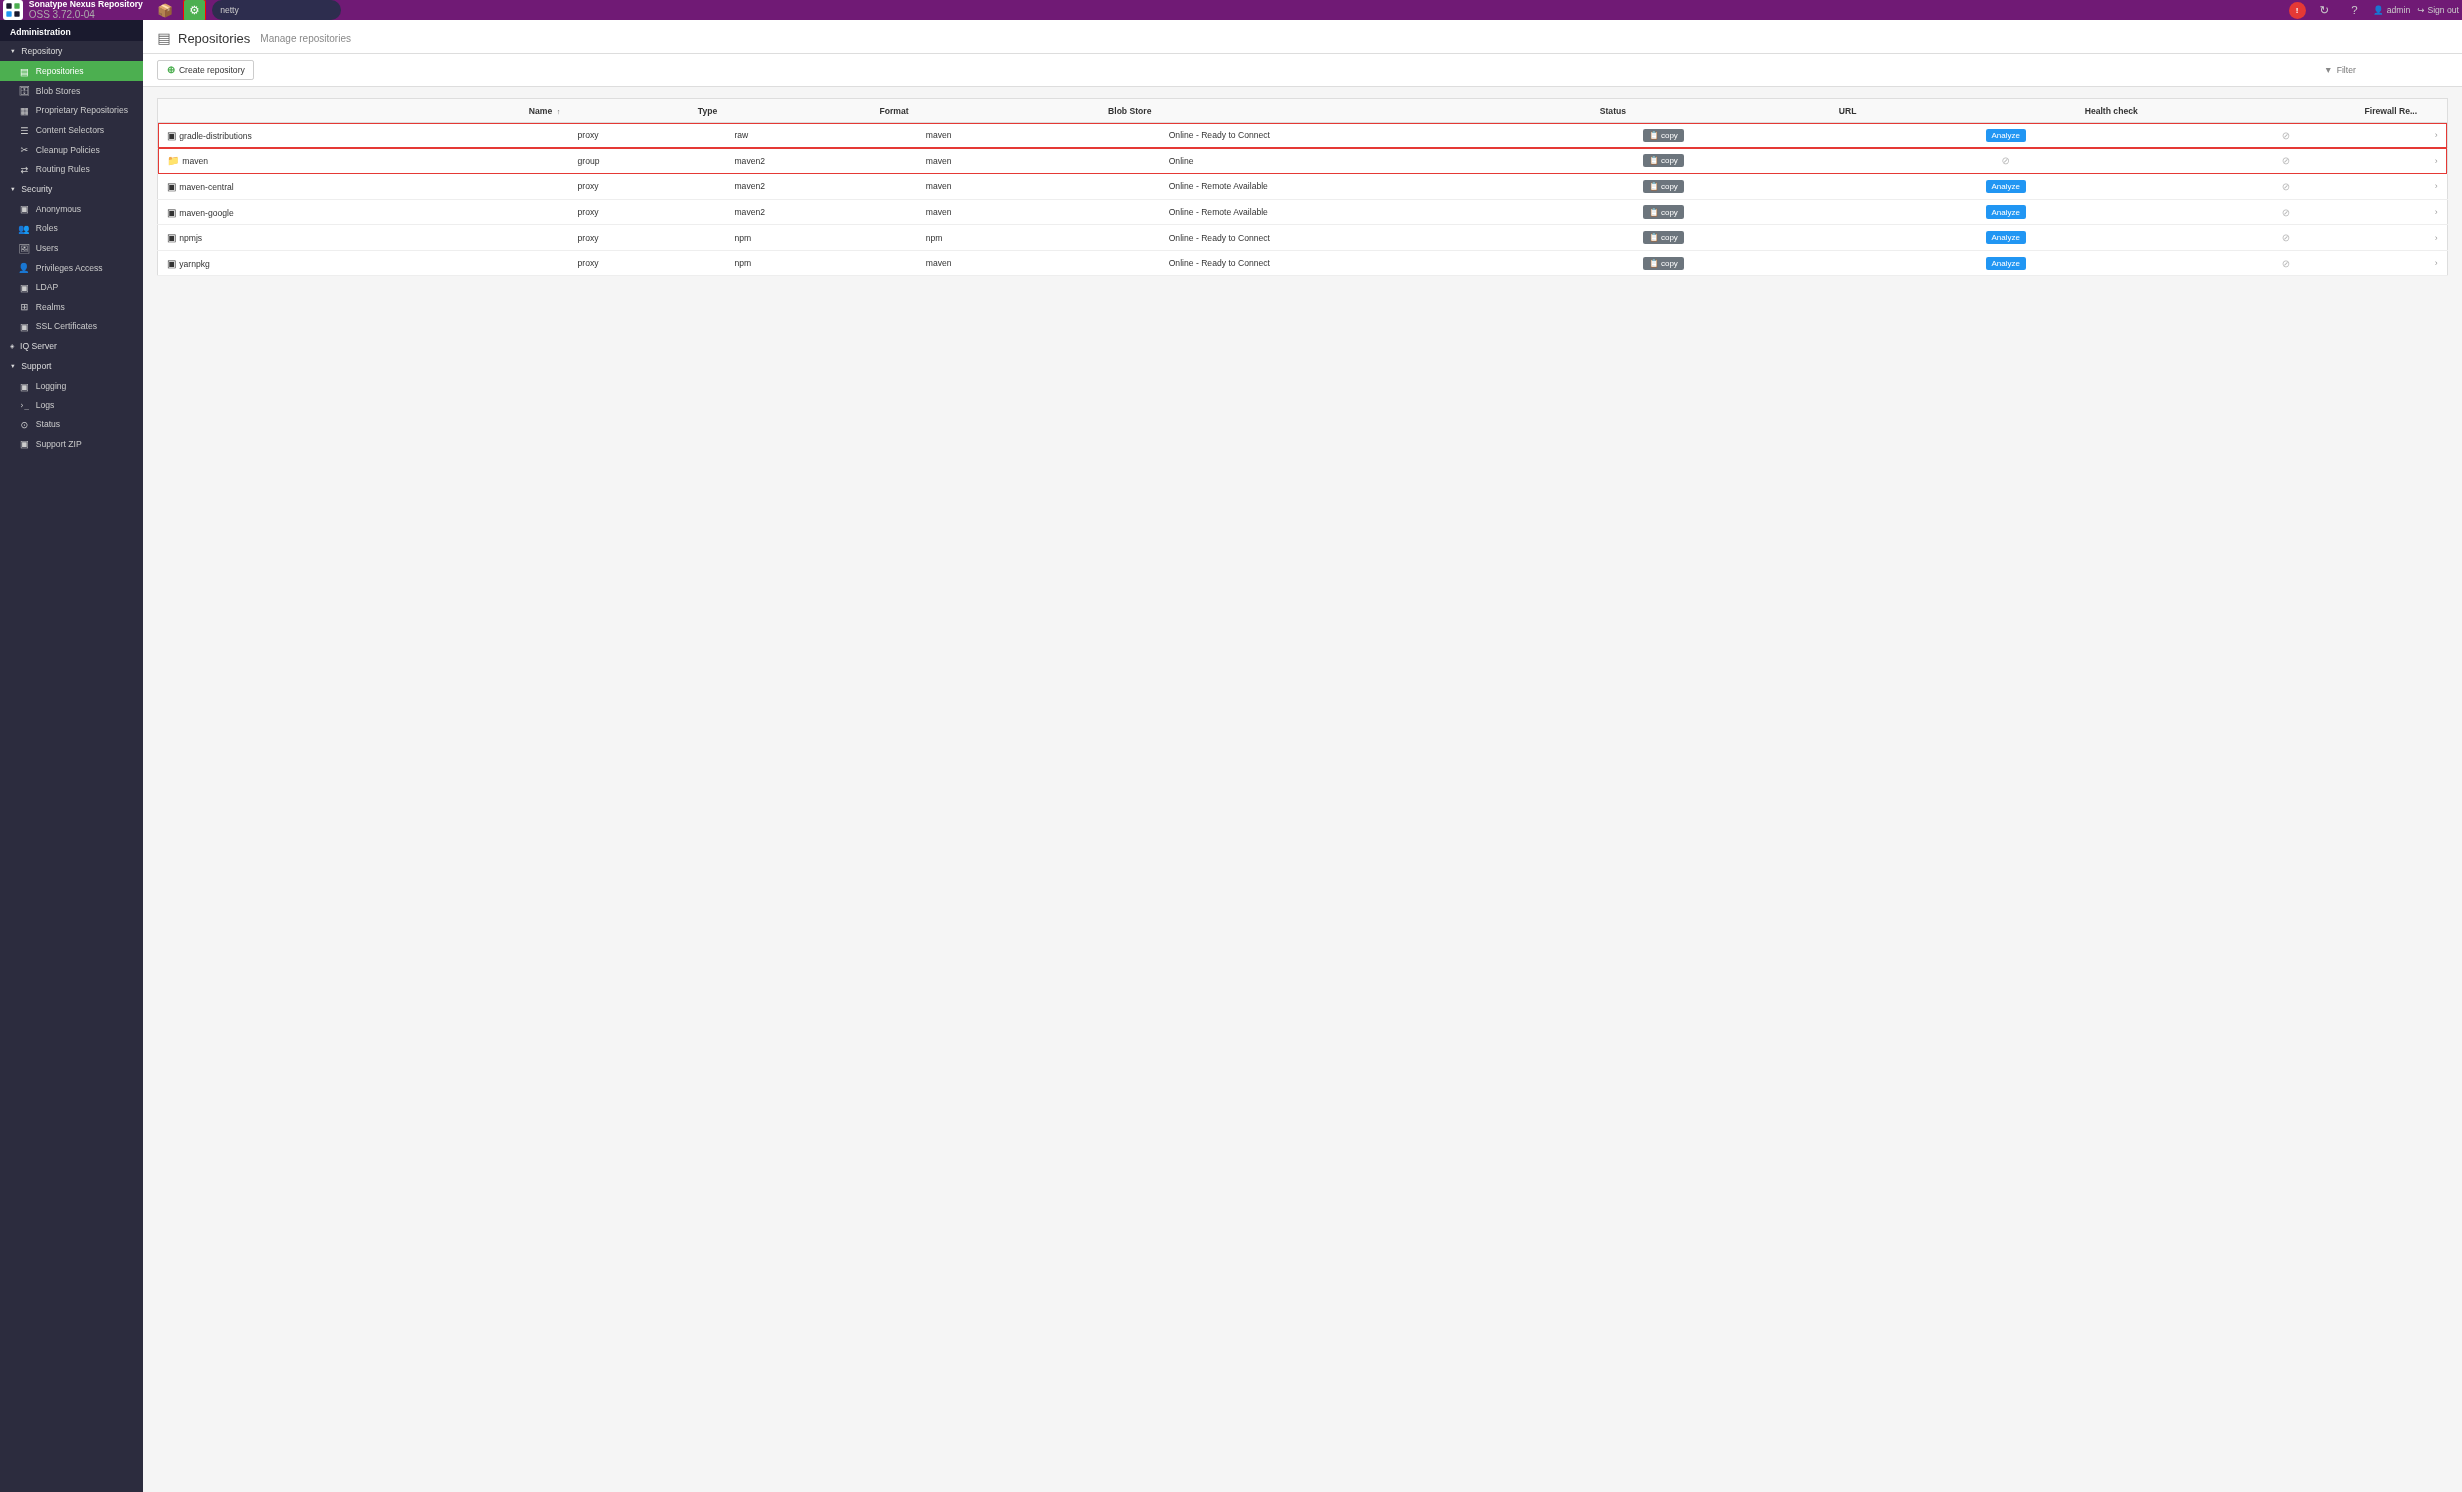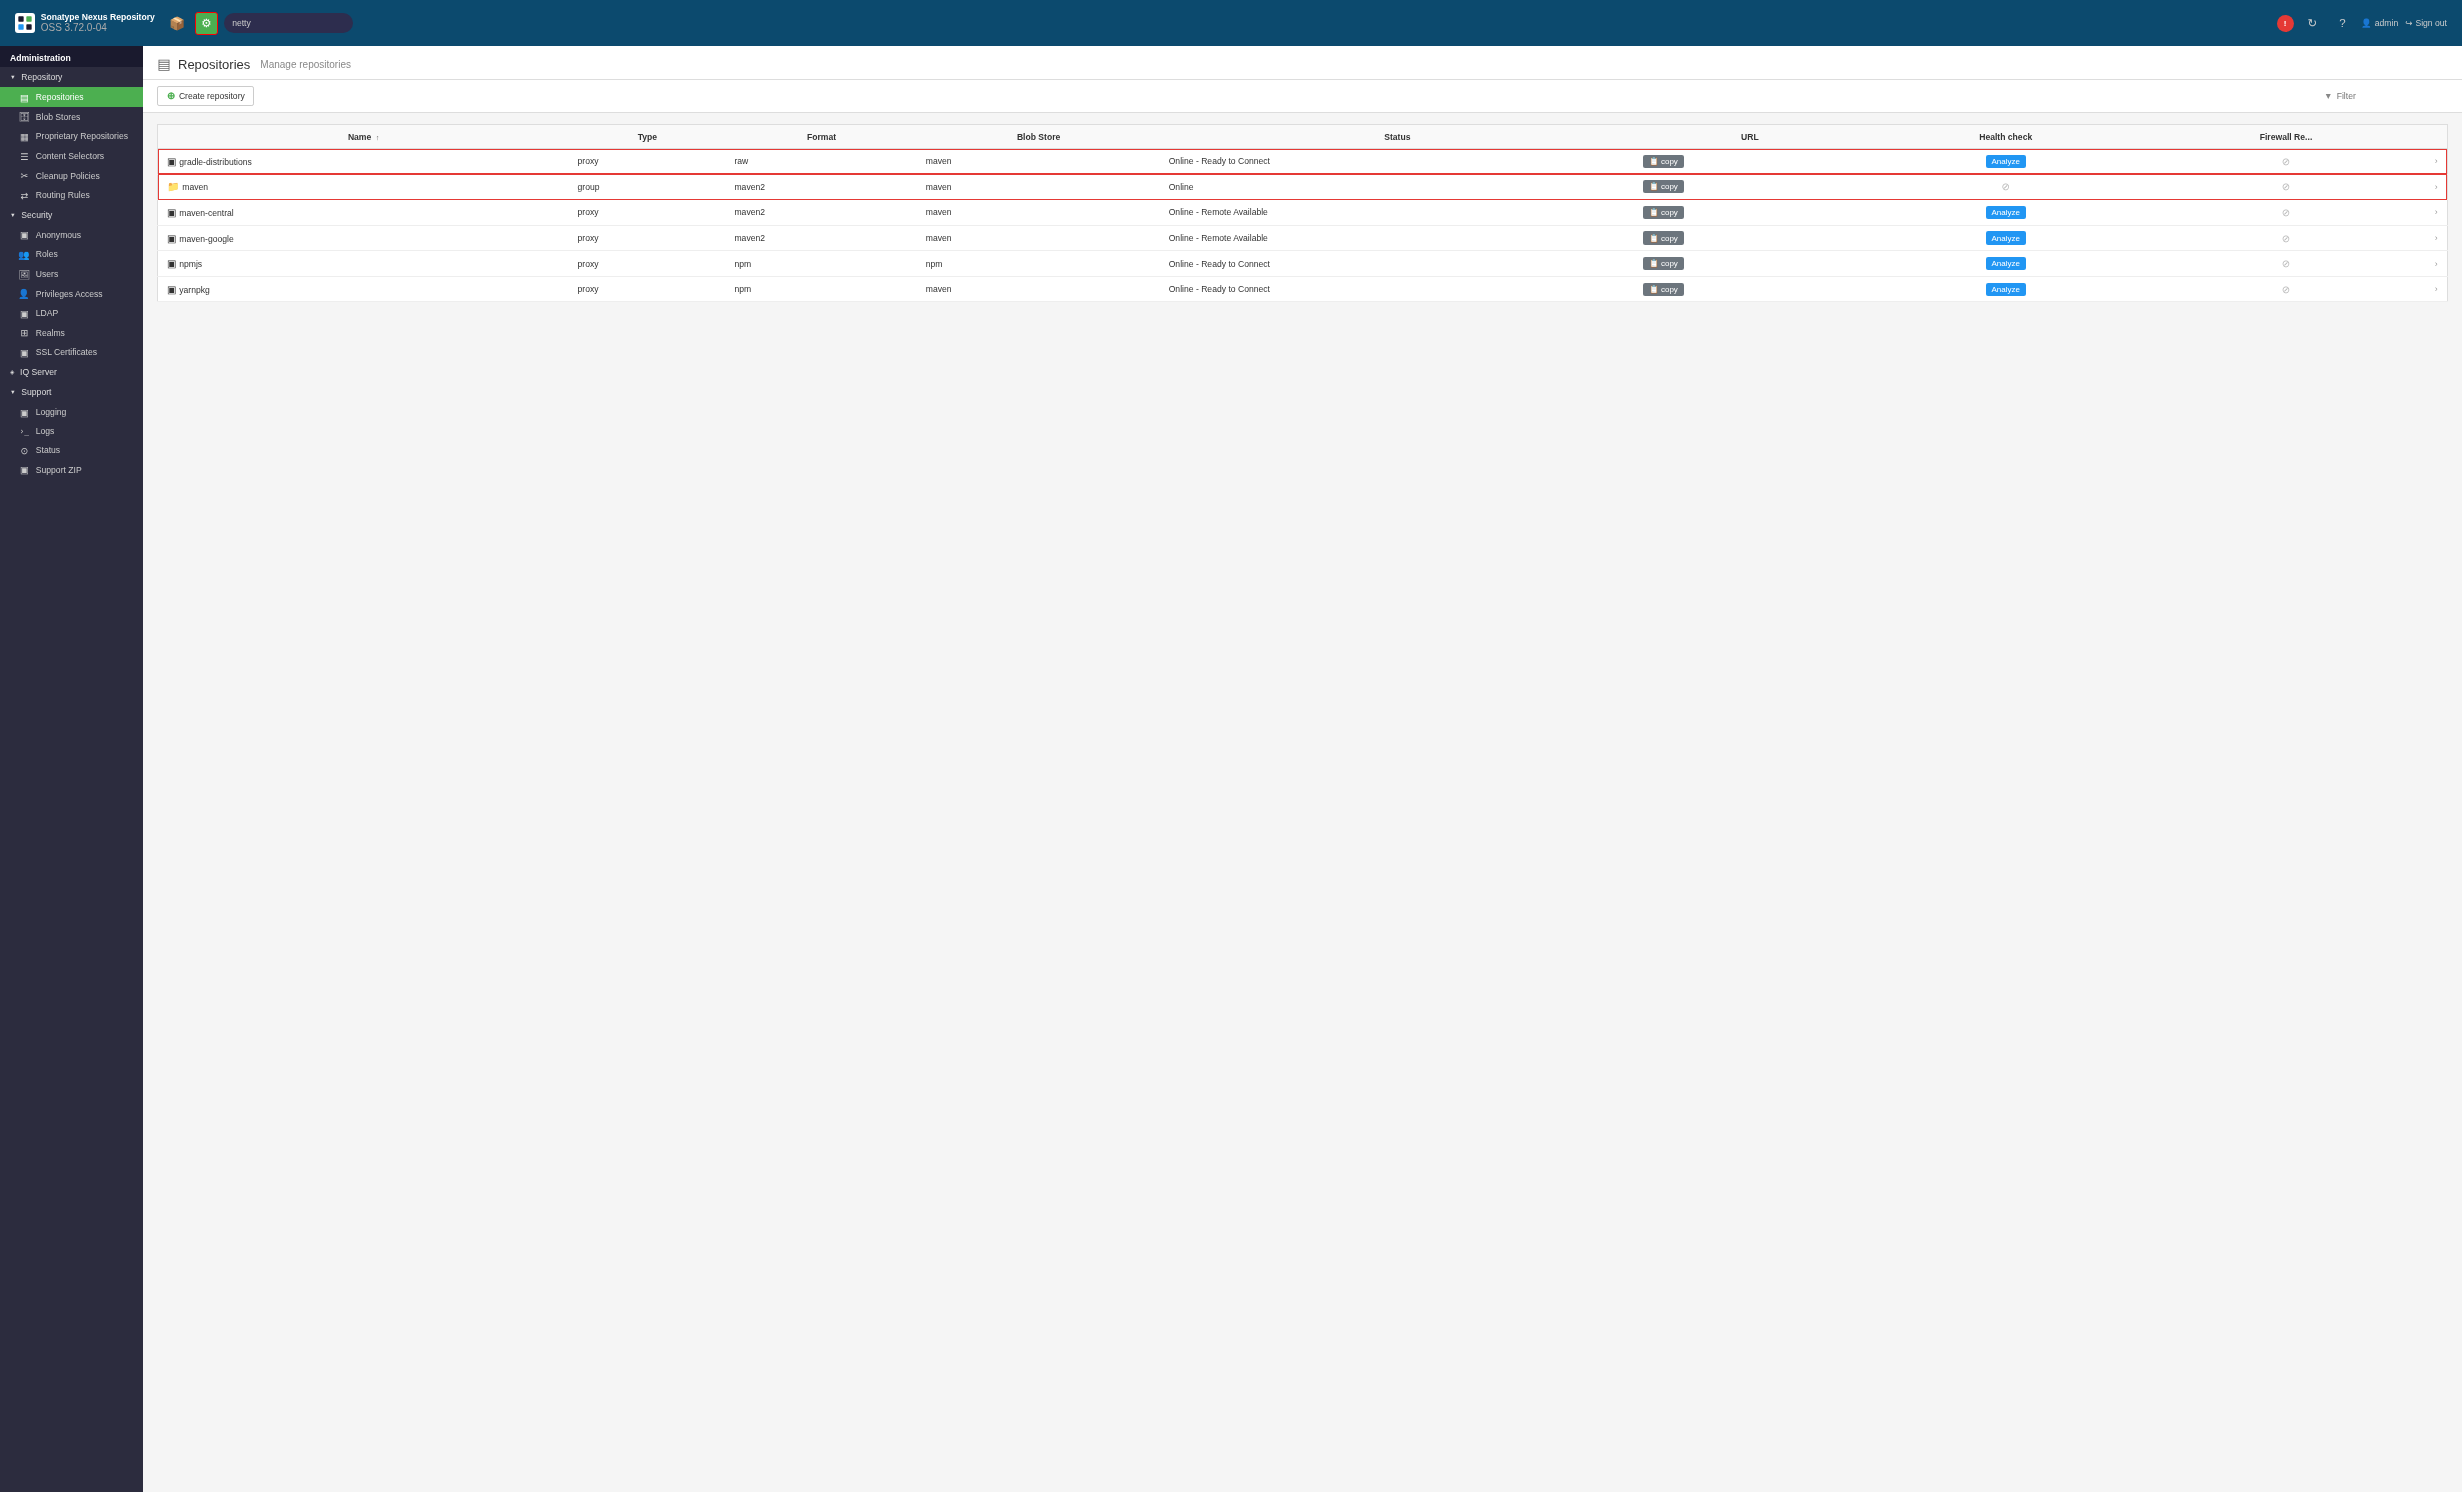--- a/index.html
+++ b/index.html
@@ -1,24 +1,24 @@
 <!DOCTYPE html>
 <html style="font-size:11.5px"><head>
   <meta charset="utf-8">
   <style>
     * { box-sizing: border-box; margin: 0; padding: 0; }
     body { font-family: -apple-system, BlinkMacSystemFont, 'Segoe UI', Arial, sans-serif; font-size: 9.3px; background: #f5f5f5; display: flex; flex-direction: column; height: 100vh; overflow: hidden; }
 
     
     .navbar {
-      background: #0c4a6e;
-      display: flex;
-      align-items: center;
-      height: 46px;
-      padding: 0 15px;
+      background: #701a75;
+      display: flex;
+      align-items: center;
+      height: 20px;
+      padding: 0 3px;
       gap: 5.7px;
       flex-shrink: 0;
       color: #fff;
     }
     .navbar-brand {
       display: flex;
       align-items: center;
       gap: 5.7px;
       margin-right: 5.7px;
     }
@@ -185,21 +185,21 @@
       width: 100%;
       border-collapse: collapse;
       background: #fff;
       border: 0.7px solid #ddd;
       font-size: 8.6px;
     }
     thead th {
       background: #f9f9f9;
       border-bottom: 1.4px solid #ddd;
       padding: 6.4px 8.6px;
-      text-align: center;
+      text-align: right;
       font-weight: 600;
       color: #333;
       white-space: nowrap;
     }
     thead th .sort-arrow { font-size: 7.2px; margin-left: 2.1px; color: #666; }
     tbody tr { border-bottom: 0.7px solid #eee; }
     tbody td { padding: 5.7px 8.6px; color: #333; vertical-align: middle; }
     .repo-icon { font-size: 10px; margin-right: 2.9px; }
     .btn-copy {
       background: #6c757d;

